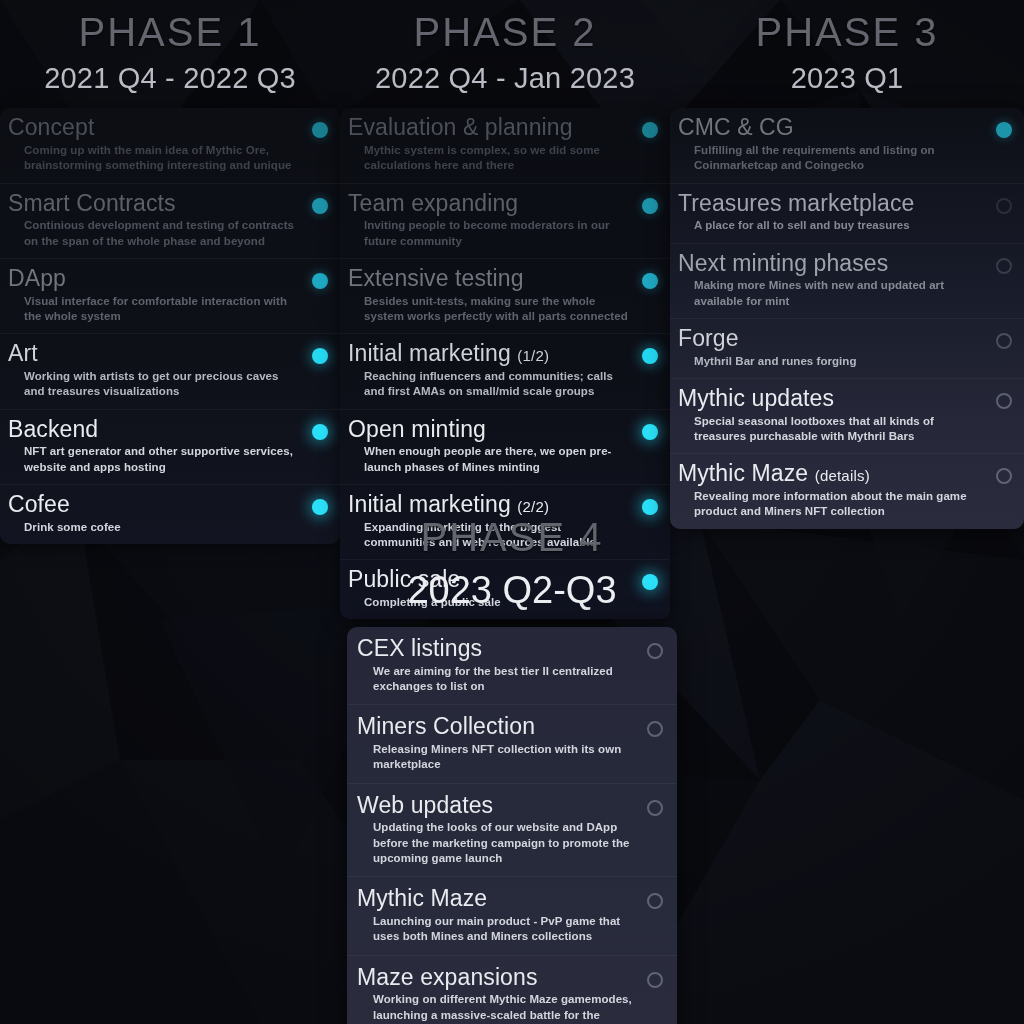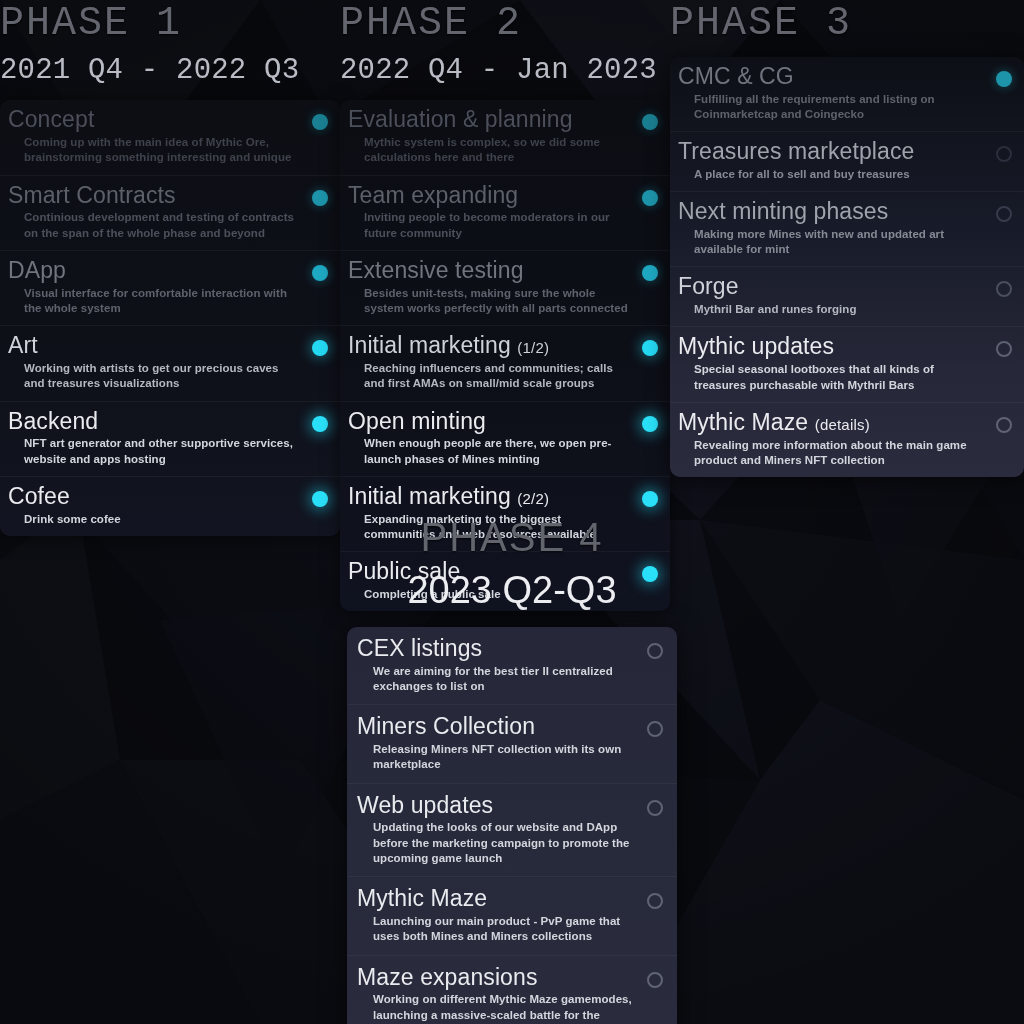--- a/index.html
+++ b/index.html
@@ -39,23 +39,22 @@
     align-items:flex-start;
   }
   .col {
     position:relative;
   }
   .col-1 { width:340px; }
   .col-2 { width:330px; }
   .col-3 { width:354px; }
 
   .phase-head {
-    text-align:left;
-    padding-top:0;
-    font-family:Liberation Mono, monospace;
+    text-align:center;
+    padding-top:8px;
   }
   .phase-title {
     font-size:40px;
     font-weight:400;
     letter-spacing:2px;
     color:#63666e;
     line-height:1.22;
     text-shadow:0 1px 2px rgba(0,0,0,.8);
   }
   .phase-dates {
@@ -347,20 +346,21 @@
           </div>
           <span class="marker done g6"></span>
         </div>
 
       </div>
     </div>
 
     <div class="col col-3">
       <div class="phase-head">
         <div class="phase-title">PHASE 3</div>
+        <div class="phase-dates">2023 Q1</div>
       </div>
       <div class="card card-3">
 
         <div class="row">
           <div class="row-text">
             <div class="row-title t-d3">CMC &amp; CG</div>
             <div class="row-desc s-d3">Fulfilling all the requirements and listing on Coinmarketcap and Coingecko</div>
           </div>
           <span class="marker done g2"></span>
         </div>

